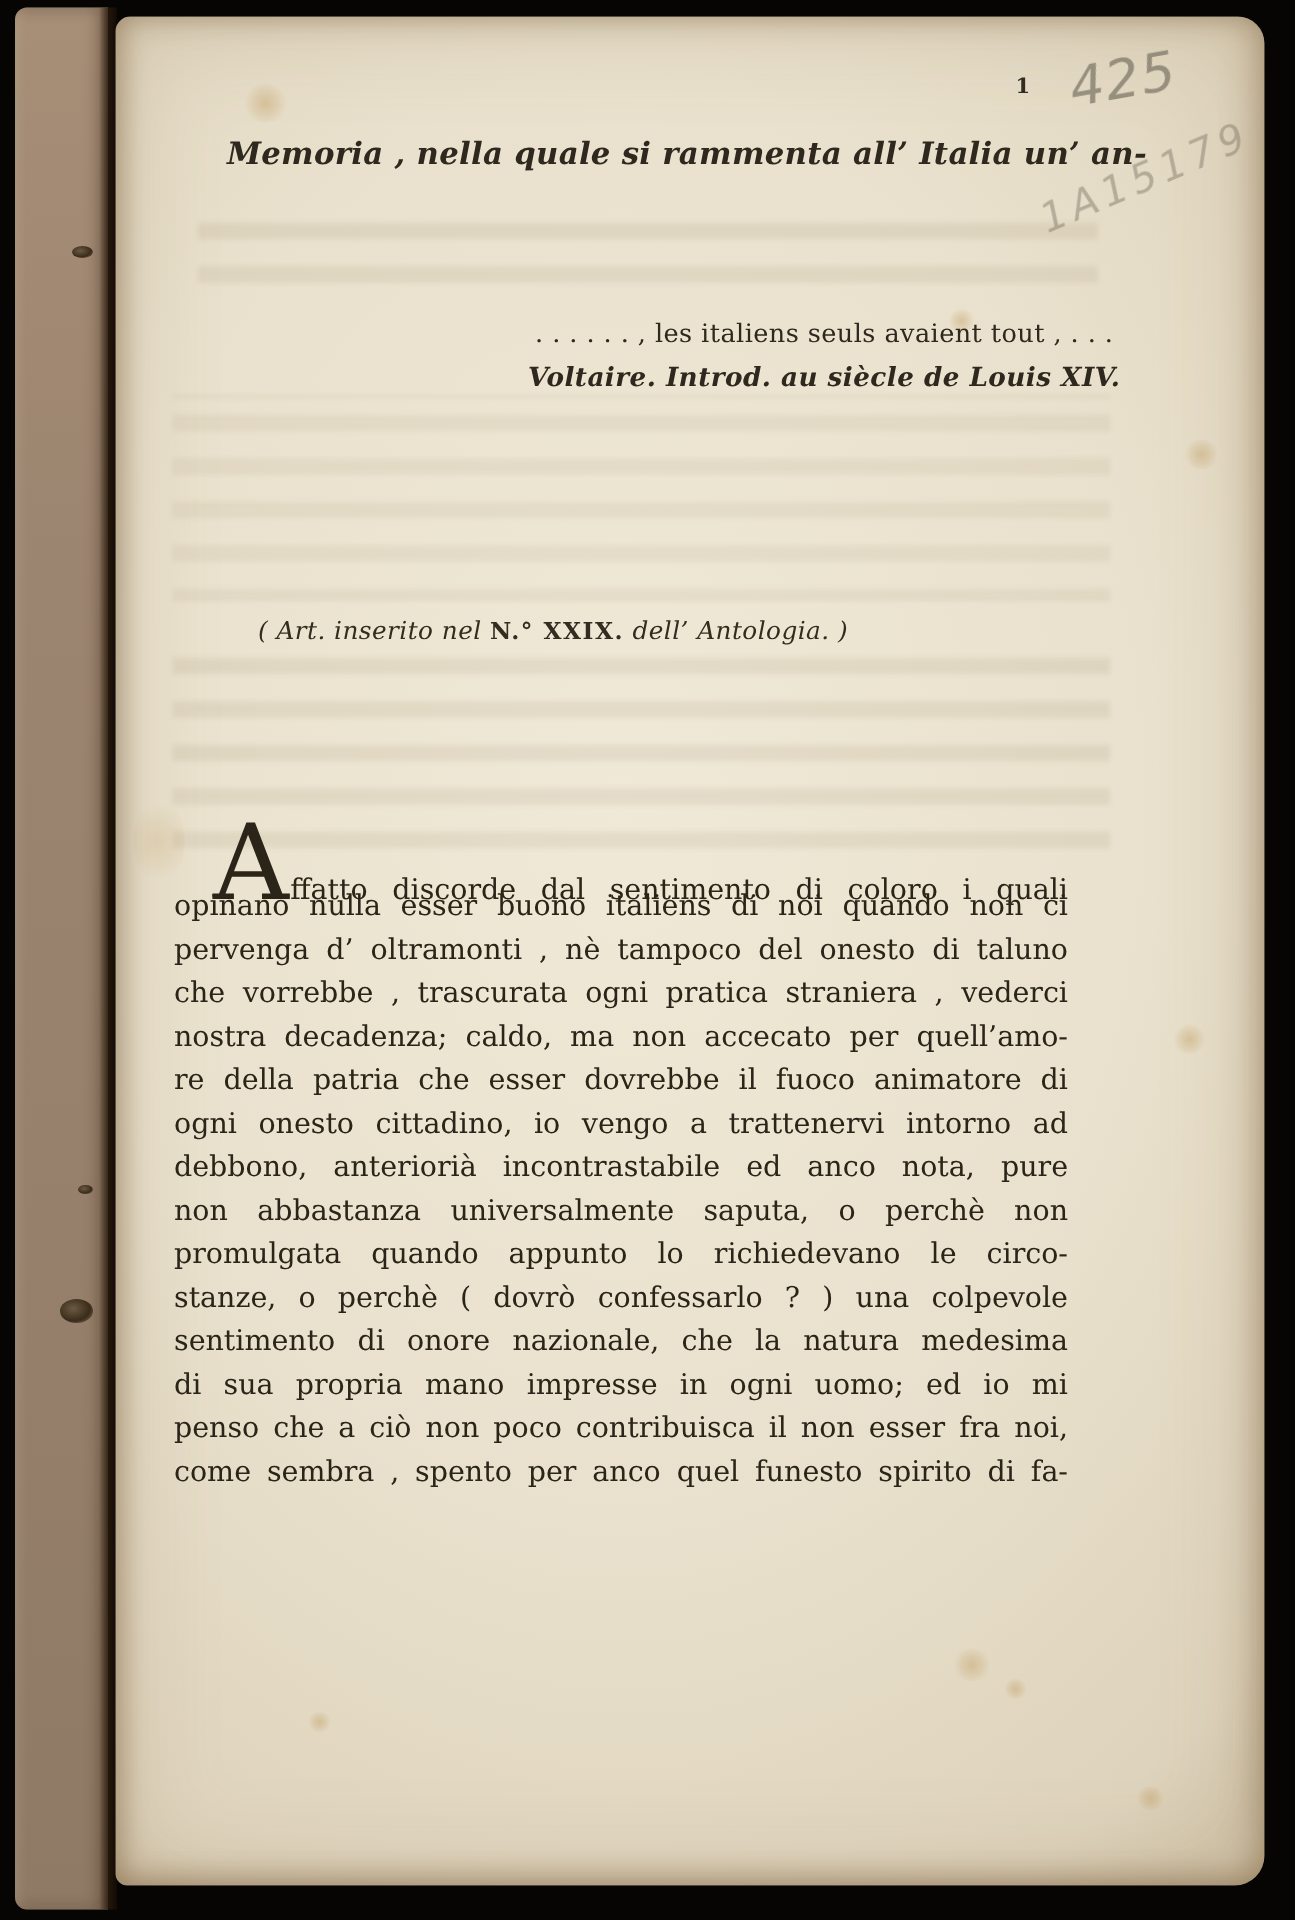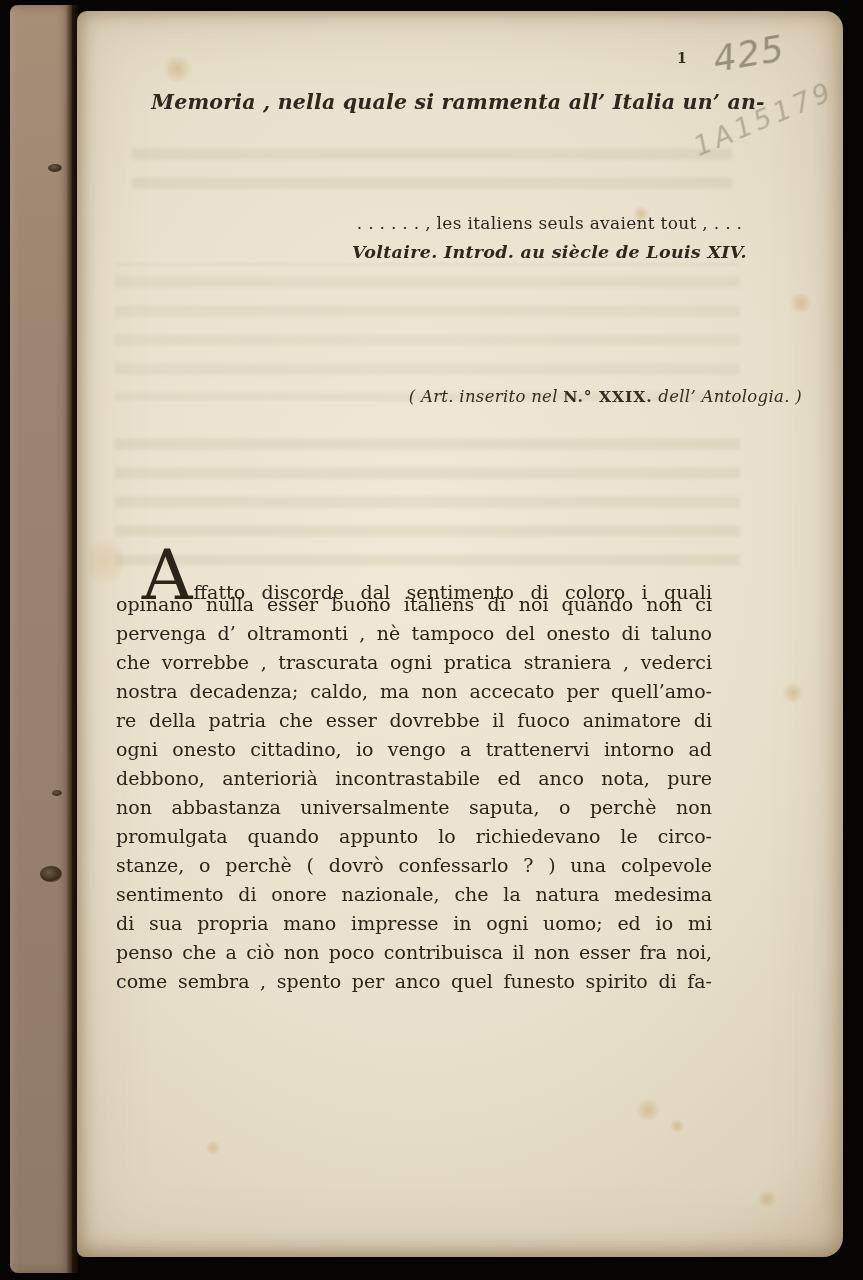--- a/index.html
+++ b/index.html
@@ -106,23 +106,23 @@
   }
   .quote-attr {
     font-size: 17.5px;
     font-weight: bold;
     font-style: italic;
     line-height: 30px;
     letter-spacing: .3px;
   }
   .art-note {
     position: absolute;
-    left: 95px; top: 376px;
+    left: 95px; top: 400px;
     width: 630px;
-    text-align: right;
+    text-align: left;
     font-style: italic;
     font-size: 16.5px;
     letter-spacing: .3px;
     color: #332c20;
   }
   .art-note .issue {
     font-style: normal;
     font-weight: bold;
     font-size: 15.5px;
     letter-spacing: 1px;

